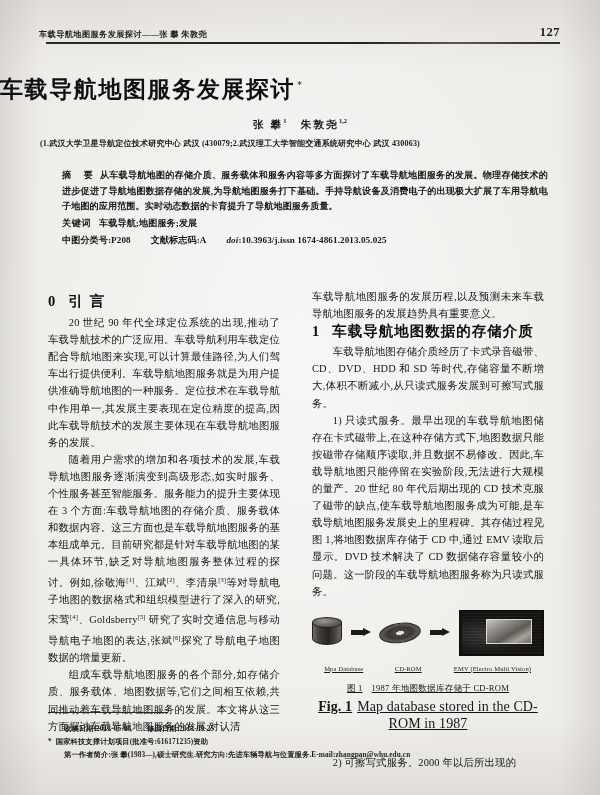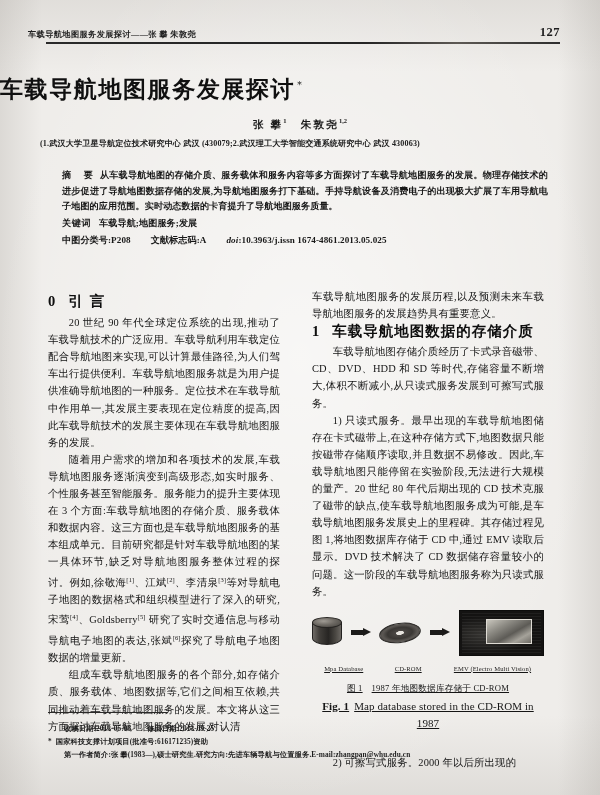--- a/index.html
+++ b/index.html
@@ -21,21 +21,21 @@
     
     background-image:
       radial-gradient(ellipse at 50% 45%, rgba(255,255,255,0.55) 0%, rgba(255,255,255,0.0) 72%),
       linear-gradient(180deg, rgba(160,155,148,0.18) 0%, rgba(255,255,255,0) 9%, rgba(255,255,255,0) 90%, rgba(160,155,148,0.20) 100%),
       linear-gradient(90deg, rgba(150,145,138,0.22) 0%, rgba(255,255,255,0) 7%, rgba(255,255,255,0) 93%, rgba(150,145,138,0.22) 100%);
   }
 
   
   .runhead {
     position: absolute;
-    left: 28px;
+    left: 39px;
     right: 40px;
     top: 22px;
     height: 18px;
     display: flex;
     align-items: flex-end;
     justify-content: space-between;
   }
   .runhead-left {
     font-size: 8.2px;
     font-weight: bold;
@@ -252,21 +252,21 @@
   .figlabels .l3 { width: 104px; text-align: center; }
   .figcap-cn {
     margin-top: 3px;
     font-size: 8.6px;
     color: #171717;
     letter-spacing: 0.2px;
   }
   .figcap-cn .g { display: inline-block; width: 9px; }
   .figcap-en {
     margin-top: 1px;
-    font-size: 11px;
+    font-size: 14px;
     color: #171717;
     letter-spacing: 0.1px;
   }
   .figcap-en b { font-weight: bold; margin-right: 5px; }
 
   
   .fnrule {
     position: absolute;
     left: 48px;
     width: 120px;

